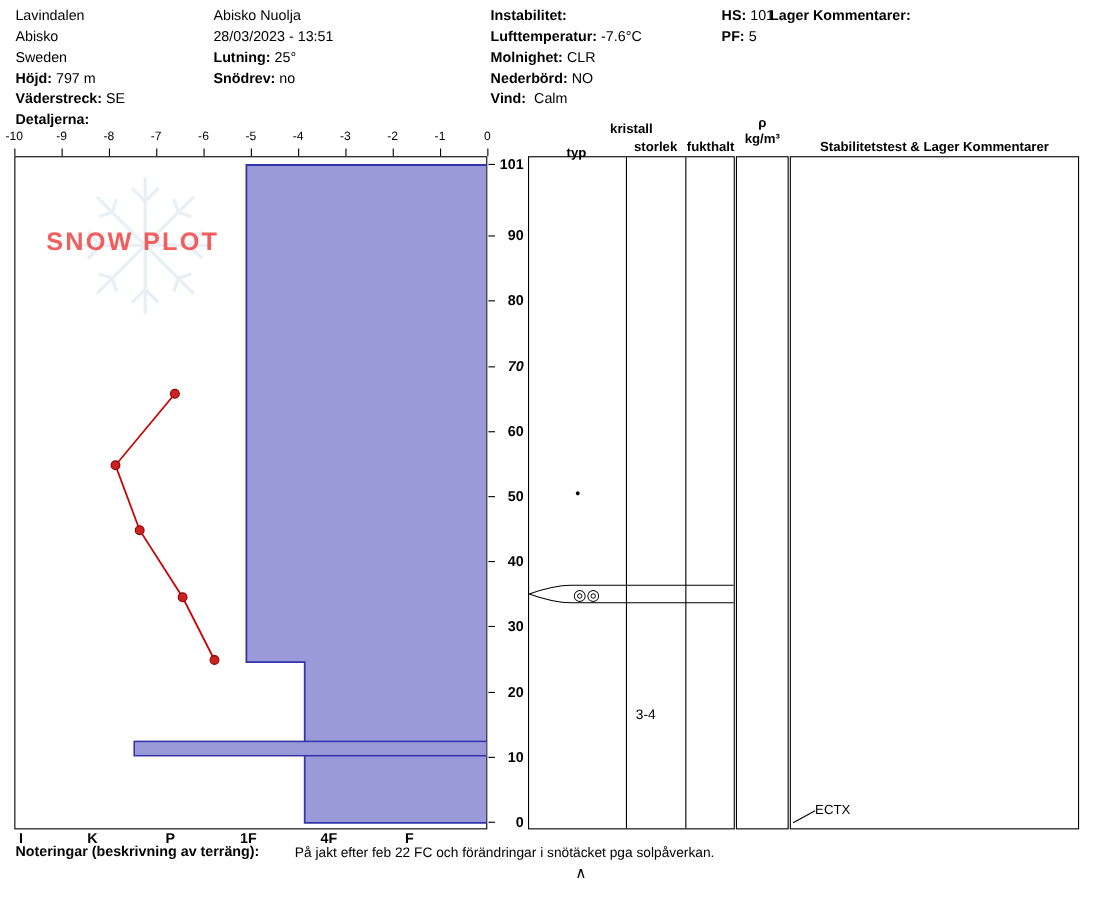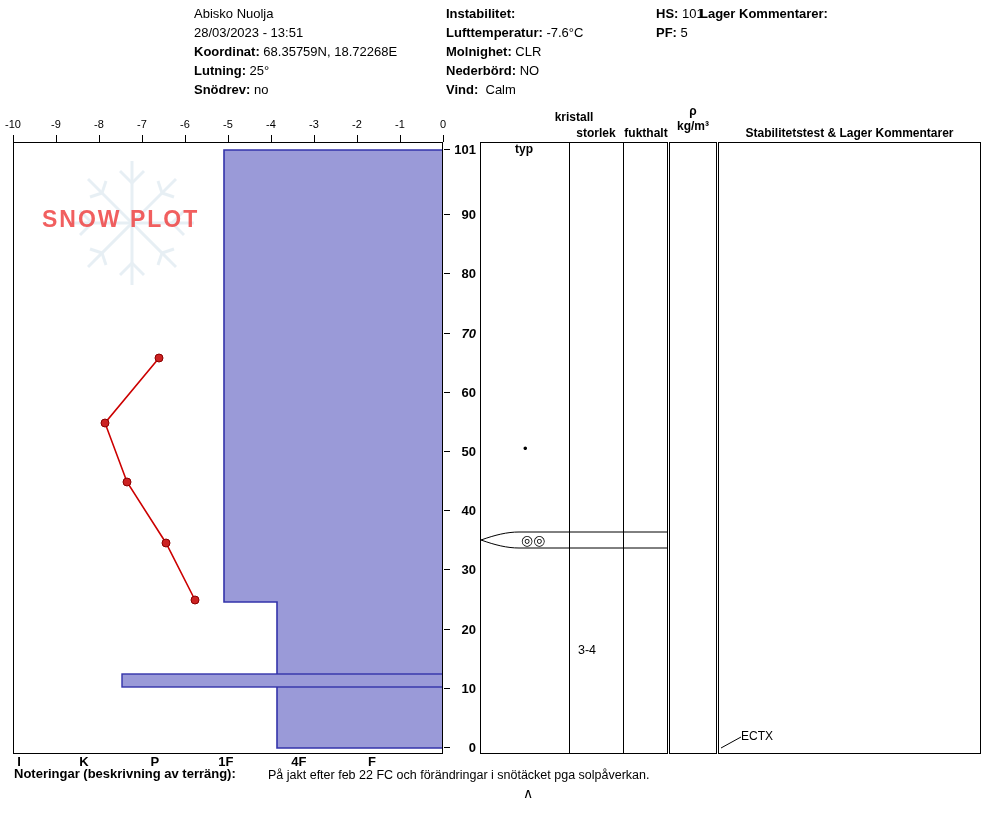--- a/index.html
+++ b/index.html
@@ -68,25 +68,32 @@
     font-family: "Liberation Sans", sans-serif;
     font-weight: bold;
     letter-spacing: 2px;
   }
 </style>
 </head>
 <body>
 
 <div id="root">
 
+  <div class="hdr" id="col1">
+    <span class="hrow"><span class="val">Lavindalen</span></span>
+    <span class="hrow"><span class="val">Abisko</span></span>
+    <span class="hrow"><span class="val">Sweden</span></span>
+    <span class="hrow"><span class="lbl">Höjd:</span> <span class="val">797 m</span></span>
+    <span class="hrow"><span class="lbl">Väderstreck:</span> <span class="val">SE</span></span>
+    <span class="hrow"><span class="lbl">Detaljerna:</span></span>
+  </div>
 
   <div class="hdr" id="col2">
     <span class="hrow"><span class="val">Abisko Nuolja</span></span>
     <span class="hrow"><span class="val">28/03/2023 - 13:51</span></span>
-    <span class="hrow"><span class="lbl">Koordinat:</span> <span class="val">68.35759N, 18.72268E</span></span>
     <span class="hrow"><span class="lbl">Lutning:</span> <span class="val">25°</span></span>
     <span class="hrow"><span class="lbl">Snödrev:</span> <span class="val">no</span></span>
   </div>
 
   <div class="hdr" id="col3">
     <span class="hrow"><span class="lbl">Instabilitet:</span></span>
     <span class="hrow"><span class="lbl">Lufttemperatur:</span> <span class="val">-7.6°C</span></span>
     <span class="hrow"><span class="lbl">Molnighet:</span> <span class="val">CLR</span></span>
     <span class="hrow"><span class="lbl">Nederbörd:</span> <span class="val">NO</span></span>
     <span class="hrow"><span class="lbl">Vind:</span>&nbsp; <span class="val">Calm</span></span>
@@ -200,21 +207,21 @@
       <div class="dtick" style="top: 190.545px;"></div>
       <div class="dlab" style="top: 131.337px;">80</div>
       <div class="dtick" style="top: 131.337px;"></div>
       <div class="dlab" style="top: 72.1287px;">90</div>
       <div class="dtick" style="top: 72.1287px;"></div>
       <div class="dlab" style="top: 7px;">101</div>
       <div class="dtick" style="top: 7px;"></div>
     </div>
 
   <div class="colhead" style="left:480px; top:110px; width:188px;">kristall</div>
-  <div class="colhead" style="left:480px; top:142px; width:88px;">typ</div>
+  <div class="colhead" style="left:480px; top:132px; width:88px;">typ</div>
   <div class="colhead" style="left:568px; top:126px; width:56px;">storlek</div>
   <div class="colhead" style="left:622px; top:126px; width:48px;">fukthalt</div>
   <div class="colhead" style="left:669px; top:104px; width:48px;">ρ</div>
   <div class="colhead" style="left:669px; top:119px; width:48px;">kg/m³</div>
   <div class="colhead" style="left:718px; top:126px; width:263px;">Stabilitetstest &amp; Lager Kommentarer</div>
 
   <div id="grainbox">
     <div class="vline" style="left:88px;"></div>
     <div class="vline" style="left:142px;"></div>
     <svg viewBox="0 0 186 610" preserveAspectRatio="none" style="position:absolute;left:0;top:0;width:186px;height:610px;">

